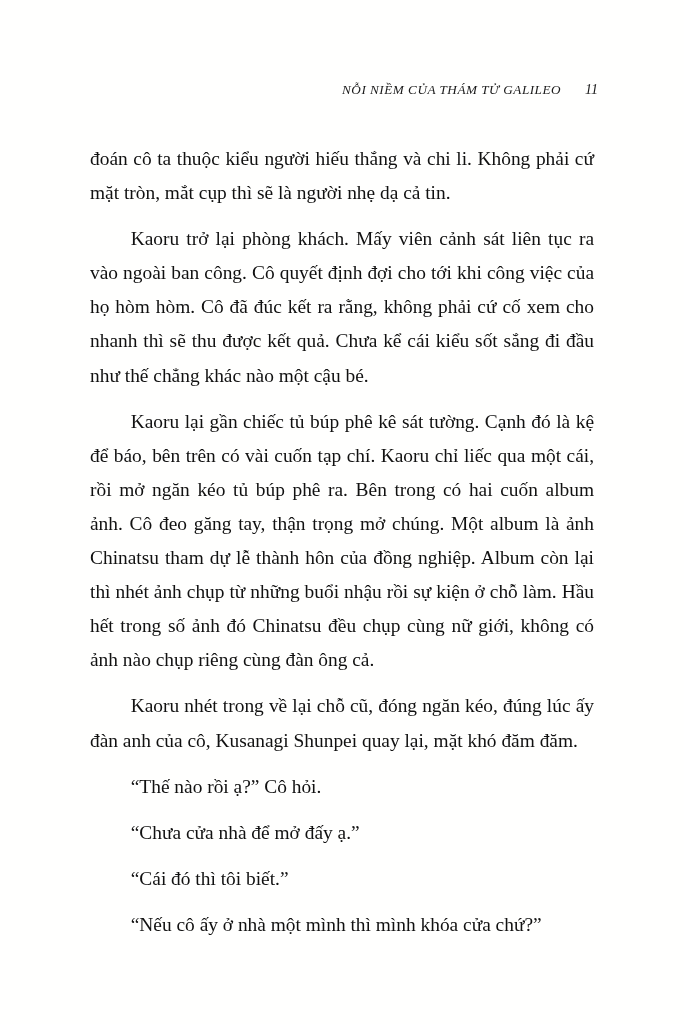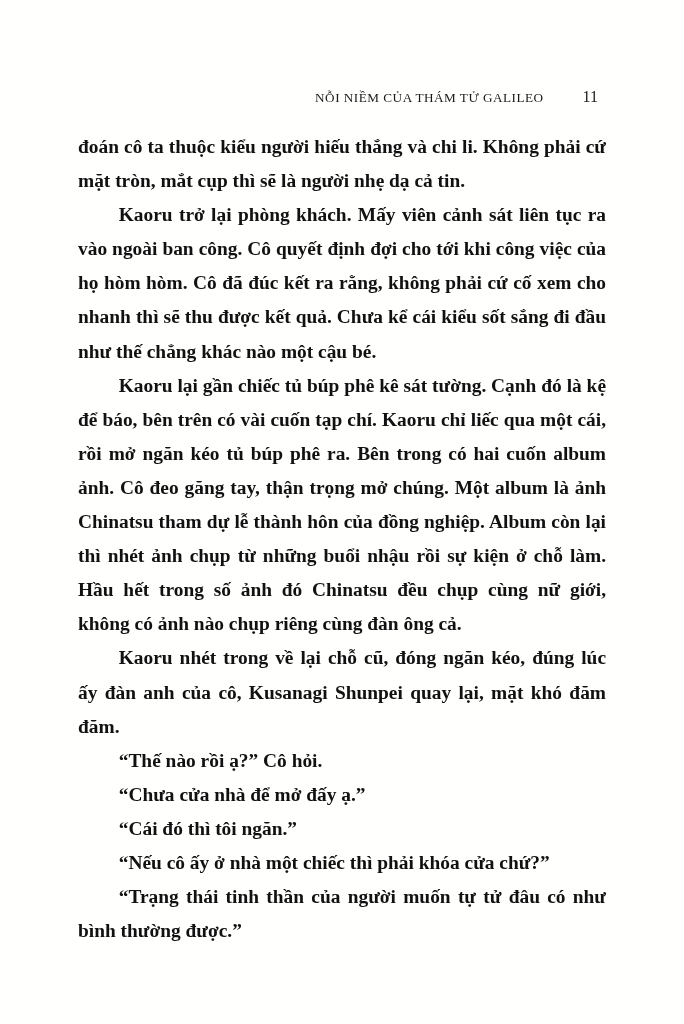--- a/index.html
+++ b/index.html
@@ -18,58 +18,58 @@
   .page {
     width: 684px;
     height: 1024px;
     box-sizing: border-box;
     padding: 0;
     position: relative;
     background: #fffffe;
   }
   .running-head {
     position: absolute;
-    top: 88px;
+    top: 82px;
     left: 0;
     right: 0;
     display: flex;
     justify-content: flex-end;
     align-items: baseline;
     padding-right: 86px;
     font-size: 13.5px;
     letter-spacing: 0.6px;
     font-variant: small-caps;
     text-transform: uppercase;
     color: #1a1a1a;
+    font-style: italic;
   }
   .running-head .title {
     font-size: 13.2px;
     letter-spacing: 0.5px;
   }
   .running-head .folio {
-    margin-left: 39px;
-    font-size: 16px;
+    margin-left: 24px;
+    font-size: 14px;
     letter-spacing: 0;
   }
   .body-text {
     position: absolute;
     top: 130px;
     left: 78px;
     width: 528px;
     font-size: 19.4px;
     line-height: 34.1px;
     text-align: justify;
     text-justify: inter-word;
     color: #111111;
     hyphens: none;
   }
   .body-text p {
-    margin: 0;
+    margin: 12px;
     text-indent: 0;
-    font-weight: bold;
   }
   .body-text p.indent {
     text-indent: 2.1em;
   }
 </style>
 </head>
 <body>
 
 <div class="page">
 
@@ -78,18 +78,17 @@
     <span class="folio">11</span>
   </div>
 
   <div class="body-text">
     <p>đoán cô ta thuộc kiểu người hiếu thắng và chi li. Không phải cứ mặt tròn, mắt cụp thì sẽ là người nhẹ dạ cả tin.</p>
     <p class="indent">Kaoru trở lại phòng khách. Mấy viên cảnh sát liên tục ra vào ngoài ban công. Cô quyết định đợi cho tới khi công việc của họ hòm hòm. Cô đã đúc kết ra rằng, không phải cứ cố xem cho nhanh thì sẽ thu được kết quả. Chưa kể cái kiểu sốt sắng đi đầu như thế chẳng khác nào một cậu bé.</p>
     <p class="indent">Kaoru lại gần chiếc tủ búp phê kê sát tường. Cạnh đó là kệ để báo, bên trên có vài cuốn tạp chí. Kaoru chỉ liếc qua một cái, rồi mở ngăn kéo tủ búp phê ra. Bên trong có hai cuốn album ảnh. Cô đeo găng tay, thận trọng mở chúng. Một album là ảnh Chinatsu tham dự lễ thành hôn của đồng nghiệp. Album còn lại thì nhét ảnh chụp từ những buổi nhậu rồi sự kiện ở chỗ làm. Hầu hết trong số ảnh đó Chinatsu đều chụp cùng nữ giới, không có ảnh nào chụp riêng cùng đàn ông cả.</p>
     <p class="indent">Kaoru nhét trong về lại chỗ cũ, đóng ngăn kéo, đúng lúc ấy đàn anh của cô, Kusanagi Shunpei quay lại, mặt khó đăm đăm.</p>
     <p class="indent">“Thế nào rồi ạ?” Cô hỏi.</p>
     <p class="indent">“Chưa cửa nhà để mở đấy ạ.”</p>
-    <p class="indent">“Cái đó thì tôi ngăn.”</p>
-    <p class="indent">“Nếu cô ấy ở nhà một chiếc thì phải khóa cửa chứ?”</p>
-    <p class="indent">“Trạng thái tinh thần của người muốn tự tử đâu có như bình thường được.”</p>
+    <p class="indent">“Cái đó thì tôi biết.”</p>
+    <p class="indent">“Nếu cô ấy ở nhà một mình thì mình khóa cửa chứ?”</p>
   </div>
 
 </div>
 
 </body></html>

